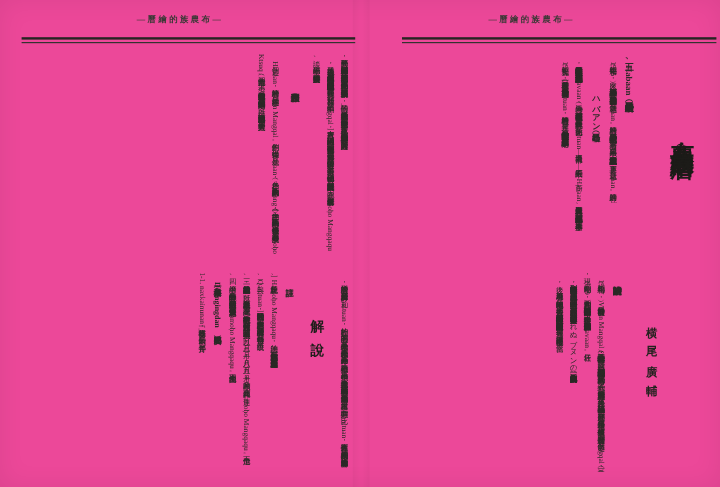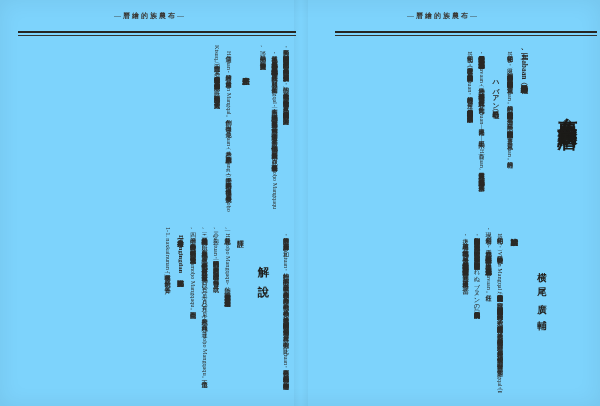--- a/index.html
+++ b/index.html
@@ -1,18 +1,18 @@
 <!DOCTYPE html>
 <html><head>
 <meta charset="utf-8">
 <style>
   html,body{margin:0;padding:0;background:#e9e7e2;}
   #spread{
     position:relative;width:600px;height:406px;overflow:hidden;
-    background:#7dd3fc;
+    background:#ec4899;
     box-shadow:inset 0 0 22px rgba(0,0,0,0.07);
     font-family:"Liberation Serif","DejaVu Serif",serif;
   }
   .gutter{position:absolute;left:294px;top:0;width:14px;height:406px;
     background:linear-gradient(90deg,rgba(0,0,0,0.035),rgba(0,0,0,0) 45%,rgba(0,0,0,0) 55%,rgba(0,0,0,0.035));}
   .running-head{
     position:absolute;top:11px;height:10px;
     font-size:7px;letter-spacing:2px;color:#3a3936;text-align:center;
     font-weight:bold;
   }

